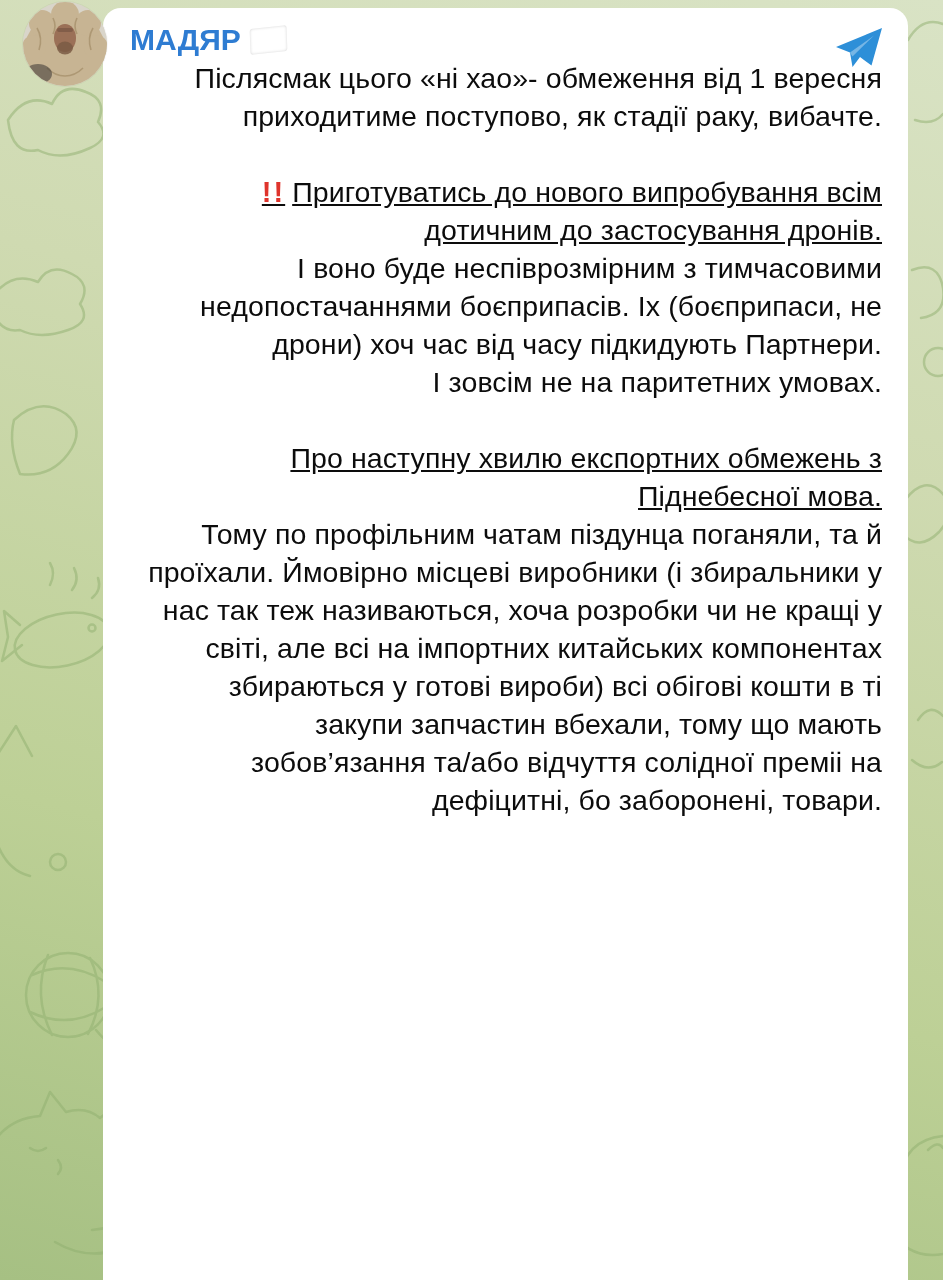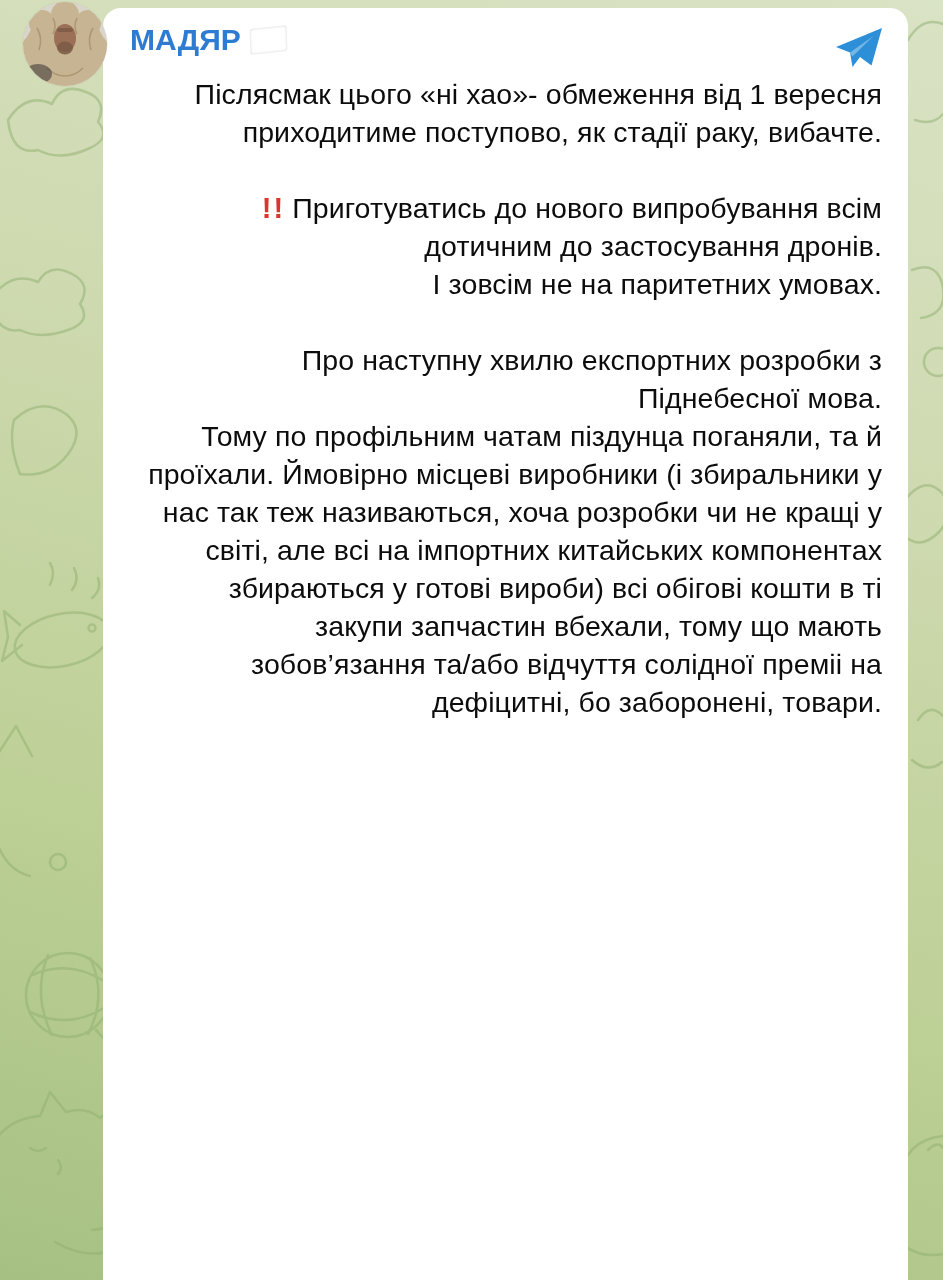--- a/index.html
+++ b/index.html
@@ -19,40 +19,40 @@
     border-radius:50%;overflow:hidden;z-index:3;background:#d9d5cb;
     box-shadow:0 0 0 1px rgba(0,0,0,0.04);cursor:pointer;
   }
   .avatar svg{display:block;width:100%;height:100%;}
   
   .bubble{
     position:absolute;left:103px;top:8px;width:805px;height:1272px;
     background:#ffffff;border-radius:18px 18px 0 0;
     box-sizing:border-box;padding:14px 26px 0 27px;z-index:2;
   }
-  .msg-header{display:flex;align-items:center;gap:9px;margin-bottom:17px;}
+  .msg-header{display:flex;align-items:center;gap:9px;margin-bottom:1px;}
   .channel-name{
     color:#2e7cd2;font-weight:bold;font-size:30px;line-height:36px;cursor:pointer;
   }
   .flag{
     width:37px;height:26px;border-radius:3px;overflow:hidden;display:inline-block;
     transform:rotate(-2deg) skewY(-4deg);flex:0 0 auto;
     box-shadow:inset 0 0 3px rgba(0,0,0,0.18);
   }
   .flag .flag-top{height:50%;background:#4c8be2;}
   .flag .flag-bottom{height:50%;background:#f6d13c;}
   .plane{
     position:absolute;top:18px;right:24px;width:50px;height:44px;cursor:pointer;
   }
   
   .msg-text p{
     margin:0;font-size:28.5px;line-height:38px;color:#0c0c0c;
     white-space:pre-line;letter-spacing:0.1px;text-align:right;
   }
-  .gap{margin-top:38px !important;}
+  .gap{margin-top:38px !important;text-decoration:underline;}
   .warn{
     color:#df342c;font-weight:bold;letter-spacing:2px;margin-right:7px;
     font-size:29px;
   }
 </style>
 </head>
 <body>
 
 <div class="stage">
 
@@ -133,22 +133,25 @@
         <span class="flag-top"></span>
         <span class="flag-bottom"></span>
       </span>
     </div>
 
     <div class="msg-text">
       <p>Післясмак цього «ні хао»- обмеження від 1 вересня
 приходитиме поступово, як стадії раку, вибачте.</p>
       <p class="gap"><span class="warn">!!</span><span>Приготуватись до нового випробування всім
 дотичним до застосування дронів.</span></p>
+      <p>І воно буде неспіврозмірним з тимчасовими
+недопостачаннями боєприпасів. Іх (боєприпаси, не
+дрони) хоч час від часу підкидують Партнери.</p>
       <p>І зовсім не на паритетних умовах.</p>
-      <p class="gap">Про наступну хвилю експортних розробки з
+      <p class="gap">Про наступну хвилю експортних обмежень з
 Піднебесної мова.</p>
       <p>Тому по профільним чатам піздунца поганяли, та й
 проїхали. Ймовірно місцеві виробники (і збиральники у
 нас так теж називаються, хоча розробки чи не кращі у
 світі, але всі на імпортних китайських компонентах
 збираються у готові вироби) всі обігові кошти в ті
 закупи запчастин вбехали, тому що мають
 зобов’язання та/або відчуття солідної преміі на
 дефіцитні, бо заборонені, товари.</p>
     </div>

